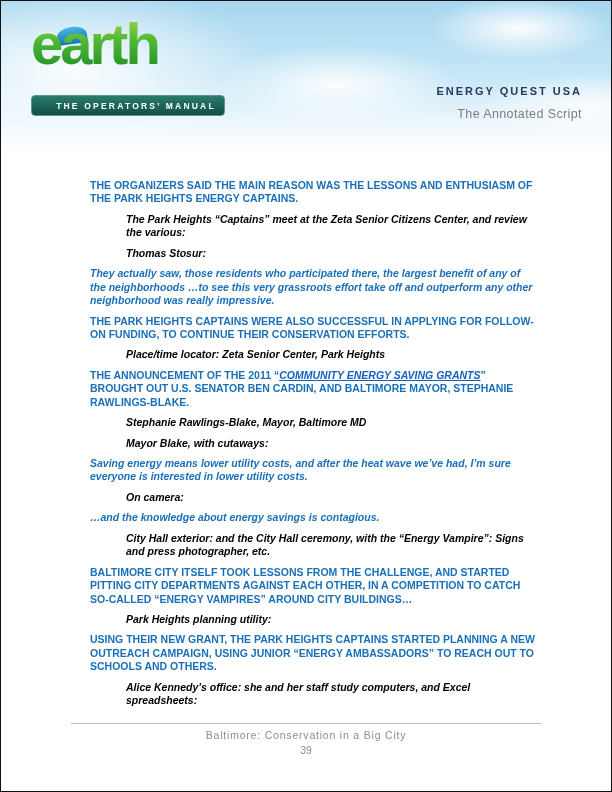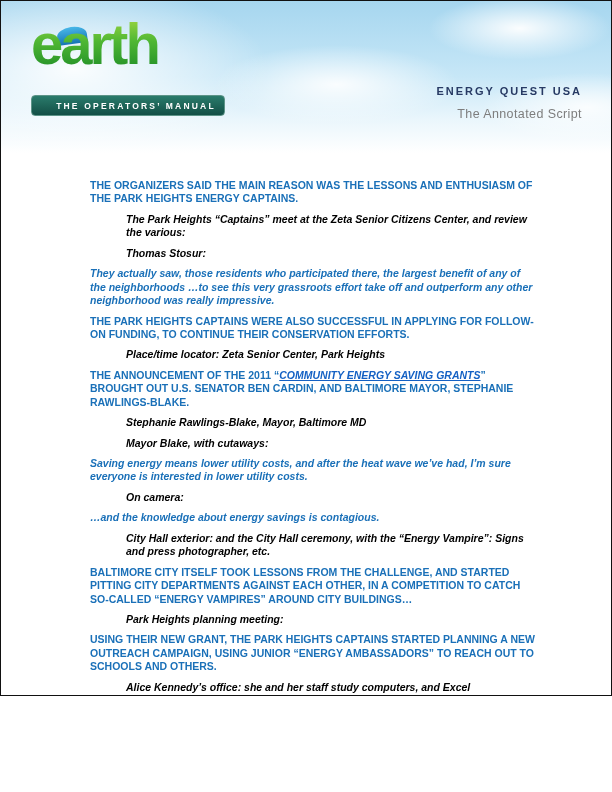--- a/index.html
+++ b/index.html
@@ -1,18 +1,18 @@
 <!DOCTYPE html>
 <html><head>
 <meta charset="utf-8">
 <style>
   * { box-sizing: border-box; }
   html,body { margin:0; padding:0; background:#ffffff; }
   .page {
-    position:relative; width:612px; height:696px; overflow:hidden;
+    position:relative; width:612px; height:792px; overflow:hidden;
     border:1px solid #111; background:#ffffff;
     font-family:"Liberation Sans", sans-serif;
   }
   
   .sky {
     position:absolute; top:0; left:0; width:100%; height:152px;
     background:
       radial-gradient(ellipse 130px 45px at 85% 18%, rgba(255,255,255,.95), rgba(255,255,255,0) 70%),
       radial-gradient(ellipse 170px 55px at 55% 55%, rgba(255,255,255,.90), rgba(255,255,255,0) 72%),
       radial-gradient(ellipse 150px 50px at 96% 70%, rgba(255,255,255,.85), rgba(255,255,255,0) 70%),
@@ -86,21 +86,21 @@
     <p class="narration">THE PARK HEIGHTS CAPTAINS WERE ALSO SUCCESSFUL IN APPLYING FOR FOLLOW-ON FUNDING, TO CONTINUE THEIR CONSERVATION EFFORTS.</p>
     <p class="direction">Place/time locator: Zeta Senior Center, Park Heights</p>
     <p class="narration"><span>THE ANNOUNCEMENT OF THE 2011 “</span><a class="grant-link">COMMUNITY ENERGY SAVING GRANTS</a><span>” BROUGHT OUT U.S. SENATOR BEN CARDIN, AND BALTIMORE MAYOR, STEPHANIE RAWLINGS-BLAKE.</span></p>
     <p class="direction">Stephanie Rawlings-Blake, Mayor, Baltimore MD</p>
     <p class="direction">Mayor Blake, with cutaways:</p>
     <p class="quote">Saving energy means lower utility costs, and after the heat wave we’ve had, I’m sure everyone is interested in lower utility costs.</p>
     <p class="direction">On camera:</p>
     <p class="quote gap-top">…and the knowledge about energy savings is contagious.</p>
     <p class="direction">City Hall exterior: and the City Hall ceremony, with the “Energy Vampire”: Signs and press photographer, etc.</p>
     <p class="narration">BALTIMORE CITY ITSELF TOOK LESSONS FROM THE CHALLENGE, AND STARTED PITTING CITY DEPARTMENTS AGAINST EACH OTHER, IN A COMPETITION TO CATCH SO-CALLED “ENERGY VAMPIRES” AROUND CITY BUILDINGS…</p>
-    <p class="direction">Park Heights planning meeting:</p>
+    <p class="direction">Park Heights planning utility:</p>
     <p class="narration">USING THEIR NEW GRANT, THE PARK HEIGHTS CAPTAINS STARTED PLANNING A NEW OUTREACH CAMPAIGN, USING JUNIOR “ENERGY AMBASSADORS” TO REACH OUT TO SCHOOLS AND OTHERS.</p>
     <p class="direction">Alice Kennedy’s office: she and her staff study computers, and Excel spreadsheets:</p>
   </div>
 
   <div class="footer">
     <hr class="footer-rule">
     <div class="footer-title">Baltimore: Conservation in a Big City</div>
     <div class="footer-page">39</div>
   </div>
 

